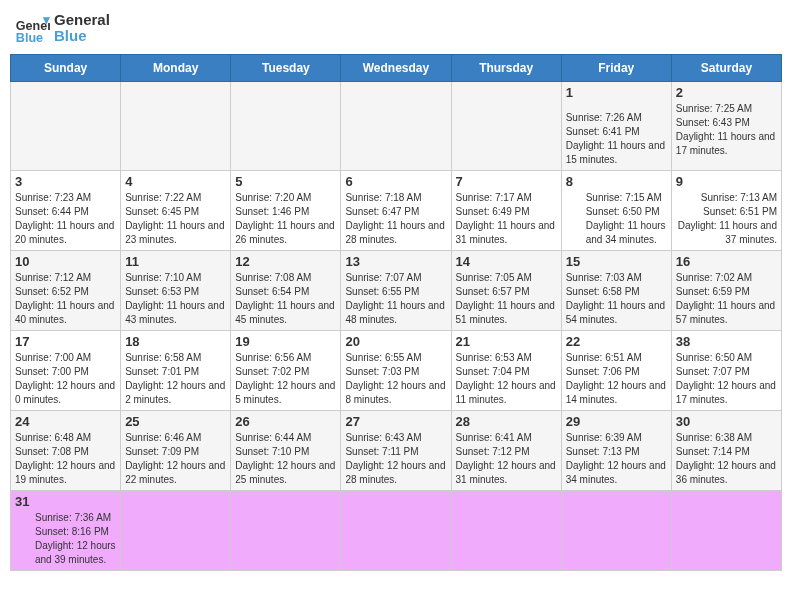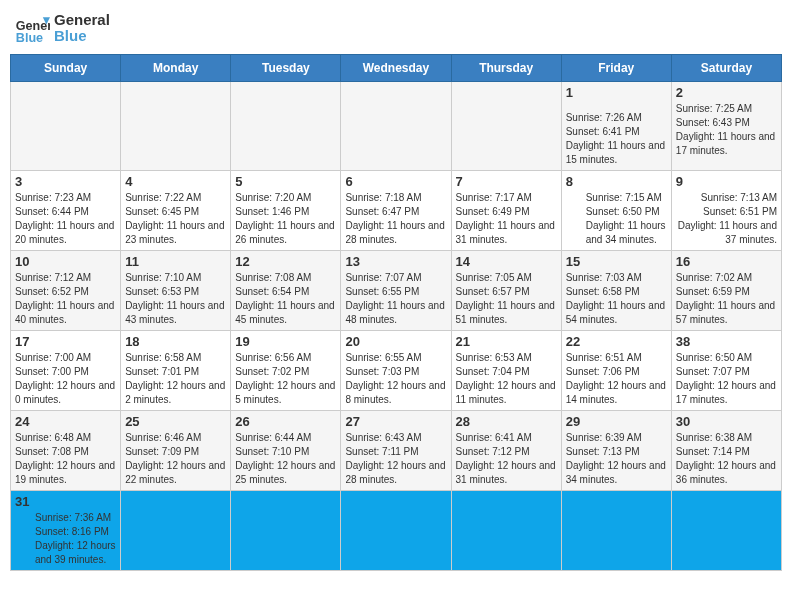--- a/index.html
+++ b/index.html
@@ -58,21 +58,21 @@
       padding: 3px 4px;
       font-size: 10px;
       color: #333;
       height: 75px;
       background: #fff;
     }
     tbody tr:nth-child(odd) td {
       background: #f5f5f5;
     }
     tbody tr:last-child td {
-      background: #0ea5e9;
+      background: #f0abfc;
     }
     .day-number {
       font-size: 13px;
       font-weight: bold;
       display: block;
       margin-bottom: 2px;
     }
     .day-info {
       font-size: 10px;
       line-height: 1.4;

